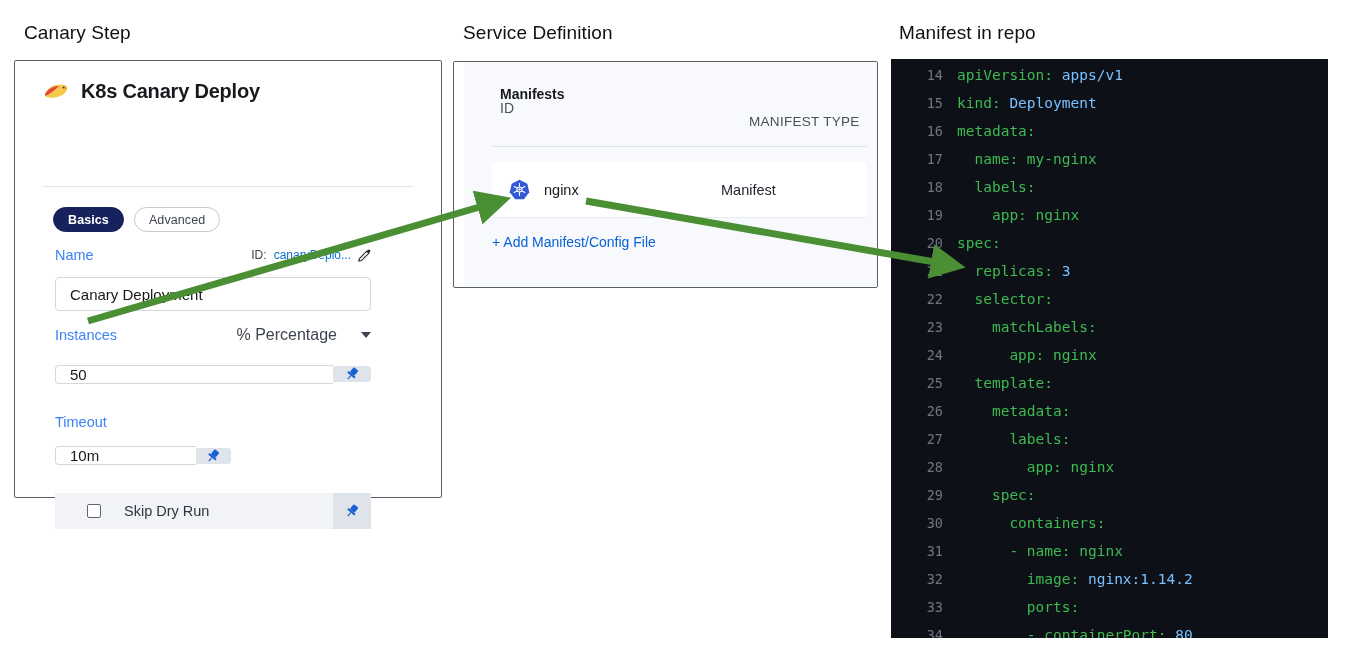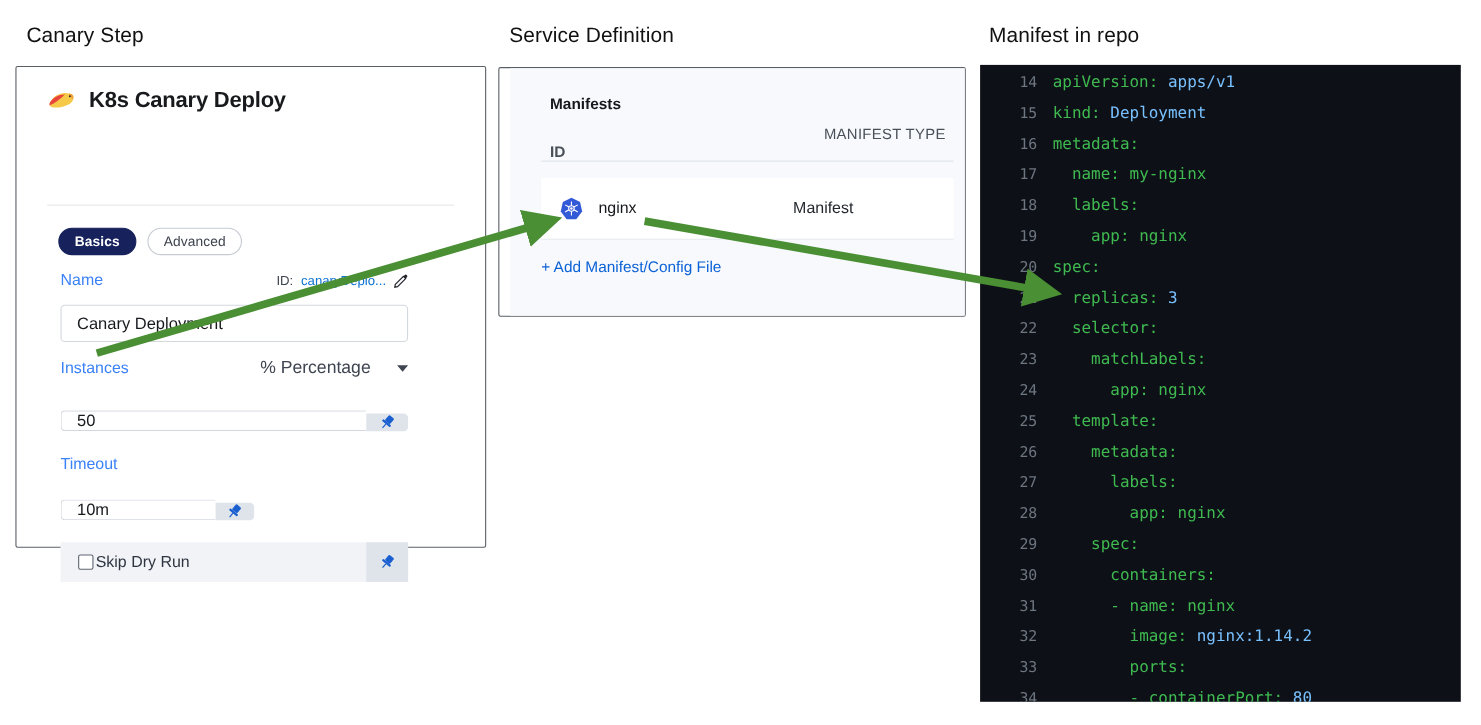--- a/index.html
+++ b/index.html
@@ -76,21 +76,21 @@
   }
   #name-input  { left: 40px; top: 216px; width: 316px; height: 34px; }
 
   #instances-label-row { left: 40px; top: 265px; width: 316px; }
   #instances-unit { display:flex; align-items:center; gap: 24px; font-size: 16px; color:#3f4550; }
   .caret-down {
     width: 0; height: 0; border-left: 5px solid transparent; border-right: 5px solid transparent;
     border-top: 6px solid #3f4550; display:inline-block;
   }
 
-  .input-with-pin { position: absolute; display: flex; align-items: flex-end; }
+  .input-with-pin { position: absolute; display: flex; align-items: center; }
   .input-with-pin .box {
     background: #ffffff; border: 1px solid #d3d7de; border-right: none;
     border-radius: 4px 0 0 4px; display: flex; align-items: center; padding-left: 14px;
     font-size: 15px; color: #17191c;
   }
   .pin-btn {
     width: 38px; background: #dfe3ea; border-radius: 0 4px 4px 0;
     display: flex; align-items: center; justify-content: center; cursor: pointer;
   }
   .pin-glyph { width: 16px; height: 16px; position: relative; display:block; }
@@ -99,41 +99,41 @@
   #instances-input .box { width: 278px; }
 
   #timeout-label { position: absolute; left: 40px; top: 353px; }
   #timeout-input { left: 40px; top: 377px; width: 176px; height: 35px; }
   #timeout-input .box { width: 150px; }
 
   #skipdry-row {
     position: absolute; left: 40px; top: 432px; width: 316px; height: 36px;
     background: #f1f3f7; display: flex; align-items: center; justify-content: space-between;
   }
-  #skipdry-left { display: flex; align-items: center; gap: 2px; padding-left: 16px; }
+  #skipdry-left { display: flex; align-items: center; gap: 23px; padding-left: 32px; }
   .checkbox {
     width: 14px; height: 14px; border: 1.4px solid #5f6672; border-radius: 2px; background: #fff;
     cursor: pointer; flex: none;
   }
   #skipdry-label { font-size: 14.5px; color: #2f3540; }
   #skipdry-row .pin-btn { height: 36px; border-radius: 0; }
 
   
   #card-service {
     position: absolute; left: 453px; top: 61px; width: 425px; height: 227px;
     border: 1.5px solid #5a5f66; border-radius: 2px; background: #ffffff;
   }
   #svc-inner {
     position: absolute; left: 10px; top: 0; right: 0; bottom: 0; background: #f7f9fc;
   }
   #manifests-title {
     position: absolute; left: 36px; top: 24px; font-size: 14px; font-weight: 700; color: #16181c;
   }
   #col-id {
-    position: absolute; left: 36px; top: 68px; font-size: 14px; color: #4a5059; font-weight: bold;
+    position: absolute; left: 36px; top: 38px; font-size: 14px; color: #4a5059;
   }
   #col-type {
     position: absolute; left: 257px; top: 52px; font-size: 13.5px; color: #4a5059; letter-spacing: 0.3px; margin-left: 28px;
   }
   #svc-hr { position: absolute; left: 28px; right: 10px; top: 84px; height: 1px; background: #dfe3e8; }
   #manifest-row {
     position: absolute; left: 28px; right: 10px; top: 100px; height: 56px; background: #ffffff;
     display: flex; align-items: center; border-bottom: 1px solid #e6eaee;
   }
   #manifest-row .id-cell { display: flex; align-items: center; gap: 14px; width: 229px; padding-left: 17px; }

